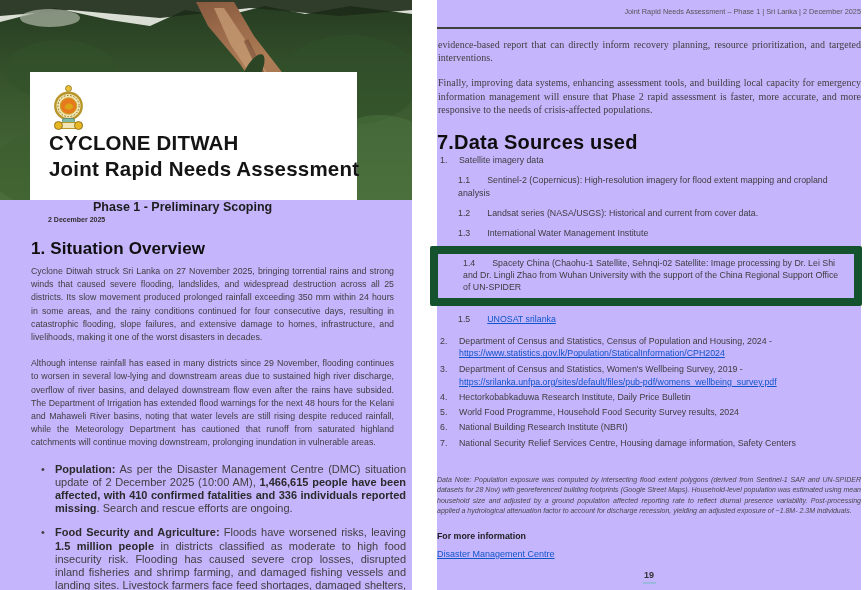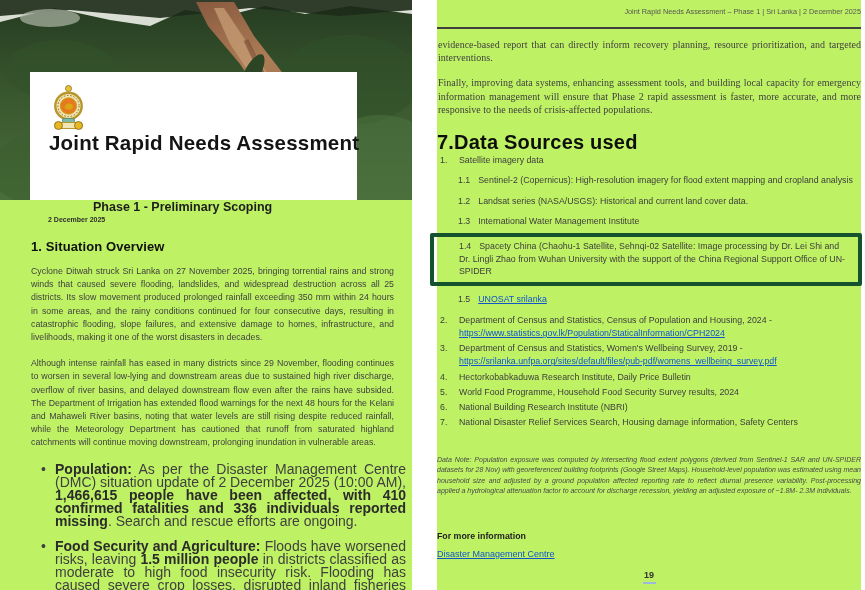--- a/index.html
+++ b/index.html
@@ -1,61 +1,61 @@
 <!DOCTYPE html>
 <html><head>
 <meta charset="utf-8">
 <style>
   html,body{margin:0;padding:0;}
   body{
     width:865px;height:590px;background:#ffffff;position:relative;overflow:hidden;
     font-family:"Liberation Sans", sans-serif;color:#3d3d3d;
     -webkit-font-smoothing:antialiased;
   }
-  .page{position:absolute;top:0;height:590px;background:#bef264;}
+  .page{position:absolute;top:0;height:590px;background:#c4b5fd;}
   .page-left{left:0;width:412px;}
   .page-right{left:437px;width:424px;}
 
   
   .cover-photo{position:absolute;left:0;top:0;width:412px;height:200px;overflow:hidden;}
   .cover-photo svg{display:block;}
   .cover-panel{position:absolute;left:30px;top:72px;width:327px;height:128px;background:#ffffff;}
   .emblem{position:absolute;left:20px;top:12px;width:37px;height:48px;}
   .cover-title{position:absolute;left:19px;top:58px;font-weight:bold;color:#141414;
     font-size:20.5px;line-height:25.5px;letter-spacing:0.2px;white-space:nowrap;}
   .phase-line{position:absolute;left:48px;top:200px;font-weight:bold;color:#1d1d1d;font-size:12.5px;padding-left:45px;}
   .cover-date{position:absolute;left:48px;top:216px;font-weight:bold;color:#2e2e2e;font-size:7px;}
 
-  .sec-heading{position:absolute;left:31px;top:239px;margin:0;font-size:13px;color:#101010;
+  .sec-heading{position:absolute;left:31px;top:239px;margin:0;font-size:17px;color:#101010;
     font-weight:bold;letter-spacing:0.1px;}
   .body-copy{position:absolute;left:31px;top:265px;width:375px;}
   .body-copy p{margin:0 12px 13px 0;font-size:8.8px;line-height:13.2px;text-align:justify;color:#3f3f3f;}
   .bullets{margin:12px 0 0 10px;padding:0;list-style:none;}
-  .bullets li{position:relative;padding-left:14px;font-size:14px;line-height:13.2px;
+  .bullets li{position:relative;padding-left:14px;font-size:11px;line-height:13.2px;
     text-align:justify;color:#3f3f3f;}
   .bullets li + li{margin-top:11px;}
   .bullets li::before{content:"\2022";position:absolute;left:0;top:0;color:#3f3f3f;}
   .bullets b{color:#2b2b2b;}
 
   
   .running-header{position:absolute;top:7px;right:0;font-size:7.3px;color:#555555;white-space:nowrap;}
   .header-rule{position:absolute;top:27px;left:0;width:100%;border-top:2px solid #3f3f3f;}
   .rp-flow{position:absolute;left:0;top:38px;width:424px;}
   .rp-para{margin:0 0 12px 1px;font-size:10px;line-height:13.2px;text-align:justify;color:#3f3f3f;font-family:Liberation Serif, serif;}
   .rp-heading{margin:15px 0 0 0;font-size:20px;color:#0e0e0e;font-weight:bold;letter-spacing:0.2px;}
 
   .src-list{font-size:8.8px;line-height:12.3px;color:#3d3d3d;}
   .src-row{display:flex;margin-top:3px;}
   .src-row .num{flex:0 0 19px;padding-left:3px;}
   .src-row .txt{flex:1;}
   .sub{padding-left:21px;margin-top:8px;}
-  .sub .num-i{margin-right:8px;}
+  .sub .num-i{margin-right:17px;}
   .lnk{color:#1155cc;text-decoration:underline;cursor:pointer;}
   .lnk.block{display:inline-block;margin-top:0.5px;text-align:right;}
-  .highlight-box{border:4px solid #14532d;border-radius:2px;margin:6px -1px 7px -7px;
+  .highlight-box{border:8px solid #14532d;border-radius:2px;margin:6px -1px 7px -7px;
     padding:3px 8px 5px 25px;}
   .highlight-box .sub{padding-left:0;margin-top:0;}
   .data-note{margin:26px 0 0 0;font-size:7px;line-height:10.4px;font-style:italic;
     color:#494949;text-align:justify;}
 
   .more-info-label{position:absolute;left:0;top:531px;font-weight:bold;font-size:8.8px;color:#222;}
   .lnk.dmc{position:absolute;left:0;top:549px;font-size:9px;}
   .page-number{position:absolute;left:0;top:570px;width:424px;text-align:center;
     font-size:9px;font-weight:bold;color:#333;}
   .pn-line{width:13px;height:2px;background:#9db8e0;margin:2px auto 0 auto;}
@@ -108,20 +108,21 @@
         <circle cx="18.5" cy="22" r="10.6" fill="none" stroke="#8a6d1f" stroke-width="1" stroke-dasharray="1.6 1.6"></circle>
         <circle cx="18.5" cy="22" r="8.2" fill="#e87a1e" stroke="#c9a227" stroke-width="1"></circle>
         <path d="M14.5,23.5 q1.5,-4.5 5,-4 q3.5,0.5 3.5,3 q0,2.5 -4,3 q-3.5,0.3 -4.5,-2z" fill="#d9a514"></path>
         <rect x="12.5" y="34.5" width="12" height="4.5" rx="1.5" fill="#7fb8a4" stroke="#4e8a74" stroke-width="0.8"></rect>
         <rect x="5" y="38.5" width="27" height="6" rx="2.5" fill="#f2e6b4" stroke="#b8962b" stroke-width="1.2"></rect>
         <circle cx="8.5" cy="41.5" r="4" fill="#e8b824" stroke="#8a6d1f" stroke-width="0.9"></circle>
         <circle cx="28.5" cy="41.5" r="4" fill="#e8b824" stroke="#8a6d1f" stroke-width="0.9"></circle>
       </svg>
     </div>
     <div class="cover-title">
+      <div>CYCLONE DITWAH</div>
       <div>Joint Rapid Needs Assessment</div>
     </div>
   </div>
 
   <div class="phase-line">Phase 1 - Preliminary Scoping</div>
   <div class="cover-date">2 December 2025</div>
 
   <h2 class="sec-heading">1. Situation Overview</h2>
 
   <div class="body-copy">
@@ -154,21 +155,21 @@
       <div class="src-row" style="margin-top:0;">
         <span class="num">1.</span>
         <span class="txt">Satellite imagery data</span>
       </div>
 
       <div class="sub">
         <span class="num-i">1.1</span><span>Sentinel-2 (Copernicus): High-resolution imagery for flood extent mapping and cropland analysis</span>
       </div>
 
       <div class="sub">
-        <span class="num-i">1.2</span><span>Landsat series (NASA/USGS): Historical and current land cover data.</span>
+        <span class="num-i">1.2</span><span>Landsat series (NASA/USGS): Historical and current from cover data.</span>
       </div>
 
       <div class="sub">
         <span class="num-i">1.3</span><span>International Water Management Institute</span>
       </div>
 
       <div class="highlight-box">
         <div class="sub">
           <span class="num-i">1.4</span><span>Spacety China (Chaohu-1 Satellite, Sehnqi-02 Satellite: Image processing by Dr. Lei Shi and Dr. Lingli Zhao from Wuhan University with the support of the China Regional Support Office of UN-SPIDER</span>
         </div>
@@ -198,21 +199,21 @@
         <span class="txt"><span>World Food Programme, Household Food Security Survey results, 2024</span><br></span>
       </div>
 
       <div class="src-row">
         <span class="num">6.</span>
         <span class="txt">National Building Research Institute (NBRI)</span>
       </div>
 
       <div class="src-row">
         <span class="num">7.</span>
-        <span class="txt">National Disaster Relief Services Search, Housing damage information, Safety Centers</span>
+        <span class="txt">National Security Relief Services Centre, Housing damage information, Safety Centers</span>
       </div>
     </div>
 
     <p class="data-note">Data Note: Population exposure was computed by intersecting flood extent polygons (derived from Sentinel-1 SAR and UN-SPIDER datasets for 28 Nov) with georeferenced building footprints (Google Street Maps). Household-level population was estimated using mean household size and adjusted by a ground population affected reporting rate to reflect diurnal presence variability. Post-processing applied a hydrological attenuation factor to account for discharge recession, yielding an adjusted exposure of ~1.8M- 2.3M individuals.</p>
   </div>
 
   <div class="more-info-label">For more information</div>
   <a class="lnk dmc" href="#">Disaster Management Centre</a>
 
   <div class="page-number">

